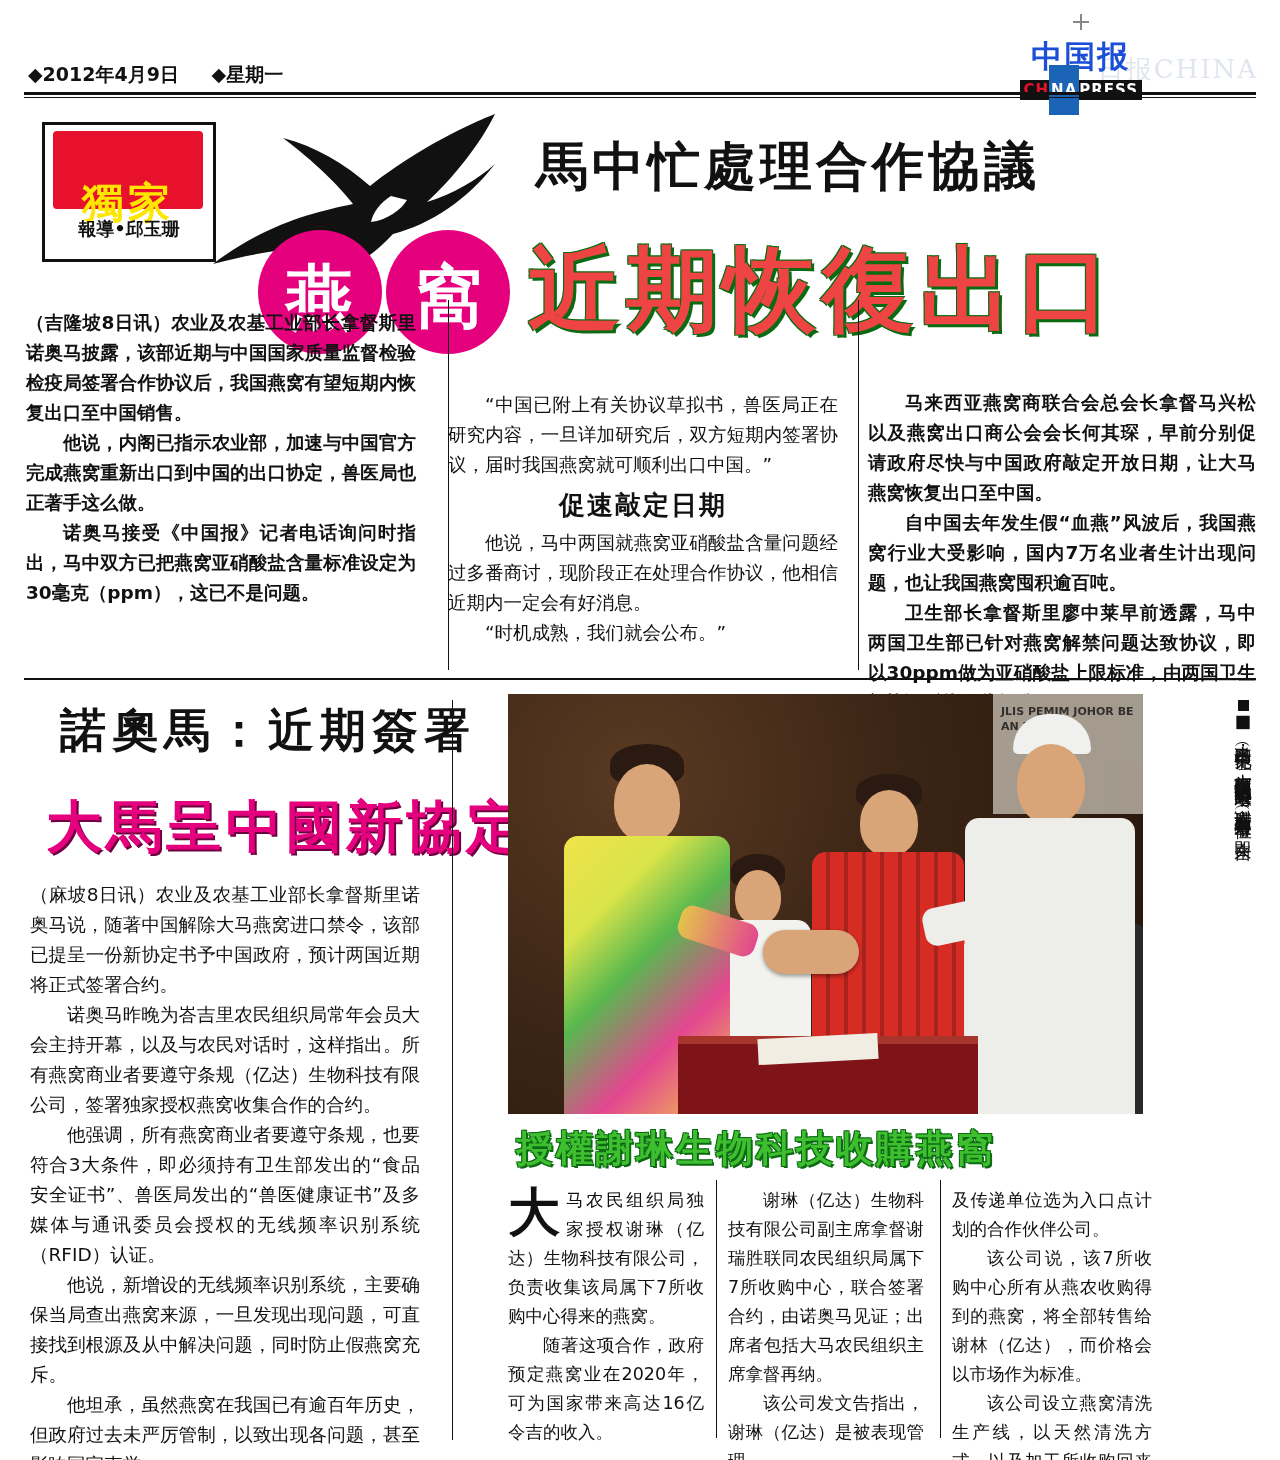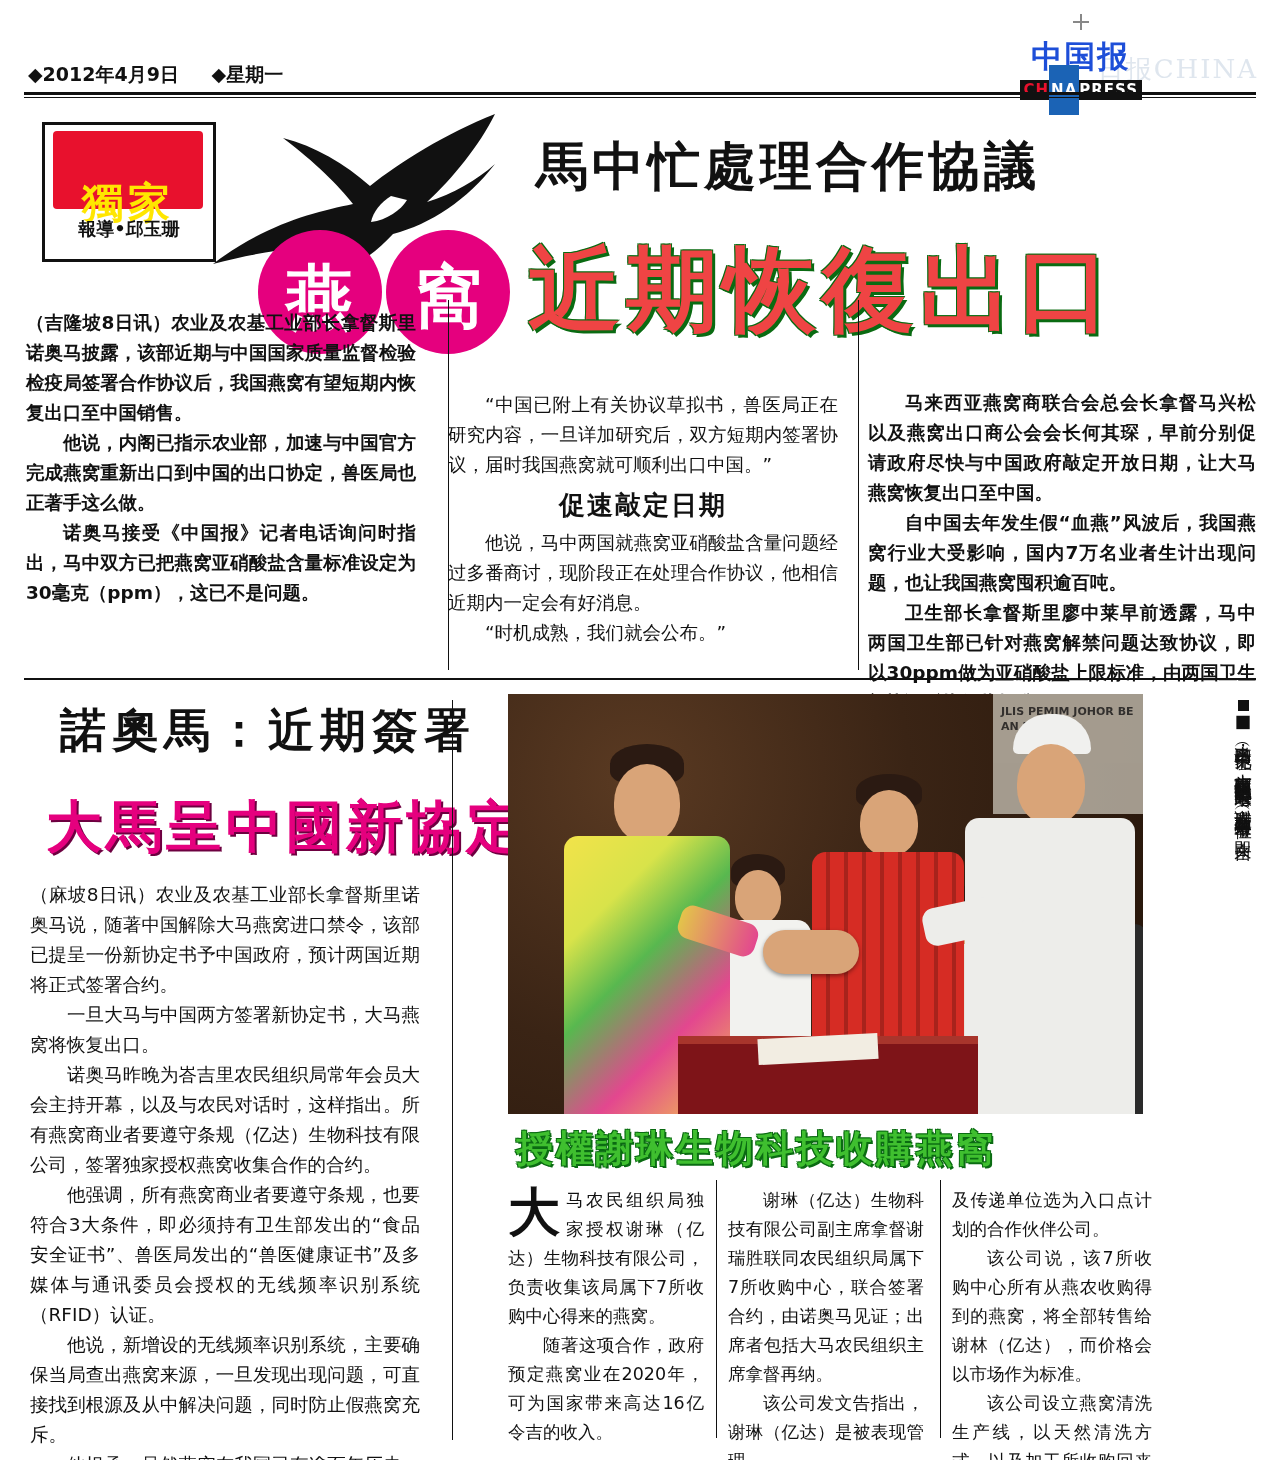--- a/index.html
+++ b/index.html
@@ -161,21 +161,20 @@
     <p>卫生部长拿督斯里廖中莱早前透露，马中两国卫生部已针对燕窝解禁问题达致协议，即以30ppm做为亚硝酸盐上限标准，由两国卫生部协调后执行此标准。</p>
   </div>
 
   <div class="hrule"></div>
 
   <div class="l-head1">諾奧馬：近期簽署</div>
   <div class="l-head2">大馬呈中國新協定書</div>
 
   <div class="col" id="col4">
     <p class="noind">（麻坡8日讯）农业及农基工业部长拿督斯里诺奥马说，随著中国解除大马燕窝进口禁令，该部已提呈一份新协定书予中国政府，预计两国近期将正式签署合约。</p>
-    <p>一旦大马与中国两方签署新协定书，大马燕窝将恢复出口。</p>
     <p>诺奥马昨晚为峇吉里农民组织局常年会员大会主持开幕，以及与农民对话时，这样指出。所有燕窝商业者要遵守条规（亿达）生物科技有限公司，签署独家授权燕窝收集合作的合约。</p>
     <p>他强调，所有燕窝商业者要遵守条规，也要符合3大条件，即必须持有卫生部发出的“食品安全证书”、兽医局发出的“兽医健康证书”及多媒体与通讯委员会授权的无线频率识别系统（RFID）认证。</p>
     <p>他说，新增设的无线频率识别系统，主要确保当局查出燕窝来源，一旦发现出现问题，可直接找到根源及从中解决问题，同时防止假燕窝充斥。</p>
     <p>他坦承，虽然燕窝在我国已有逾百年历史，但政府过去未严厉管制，以致出现各问题，甚至影响国家声誉。</p>
   </div>
 
   <div class="vline" style="left:448px;top:300px;height:370px;"></div>
   <div class="vline" style="left:858px;top:300px;height:370px;"></div>
   <div class="vline" style="left:452px;top:700px;height:740px;"></div>
   <div class="vline" style="left:716px;top:1180px;height:258px;"></div>

